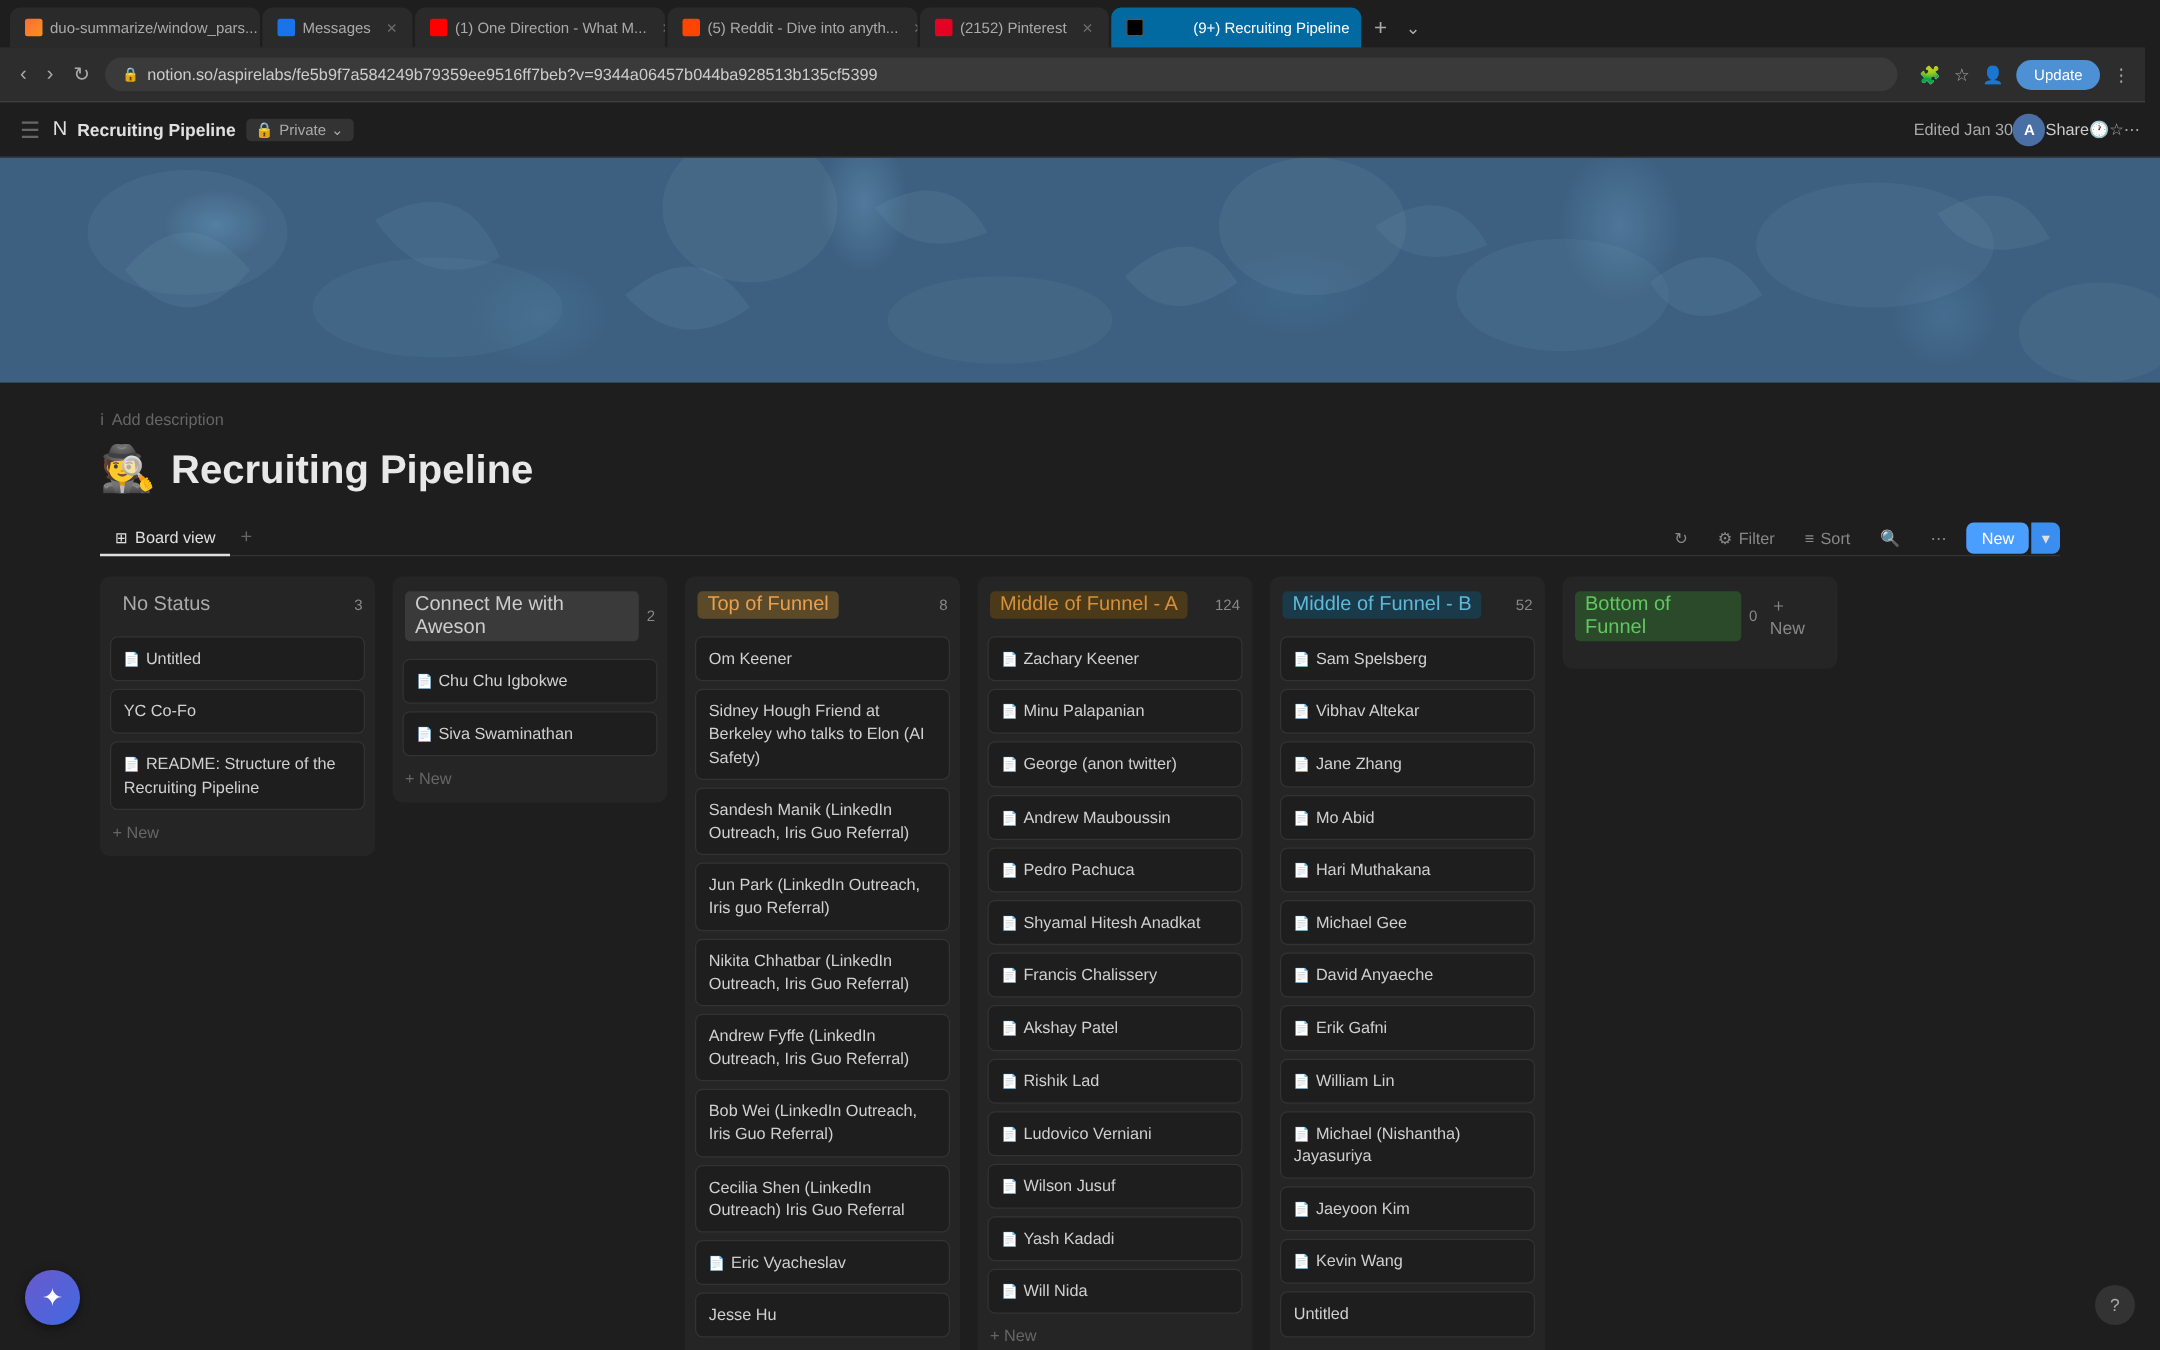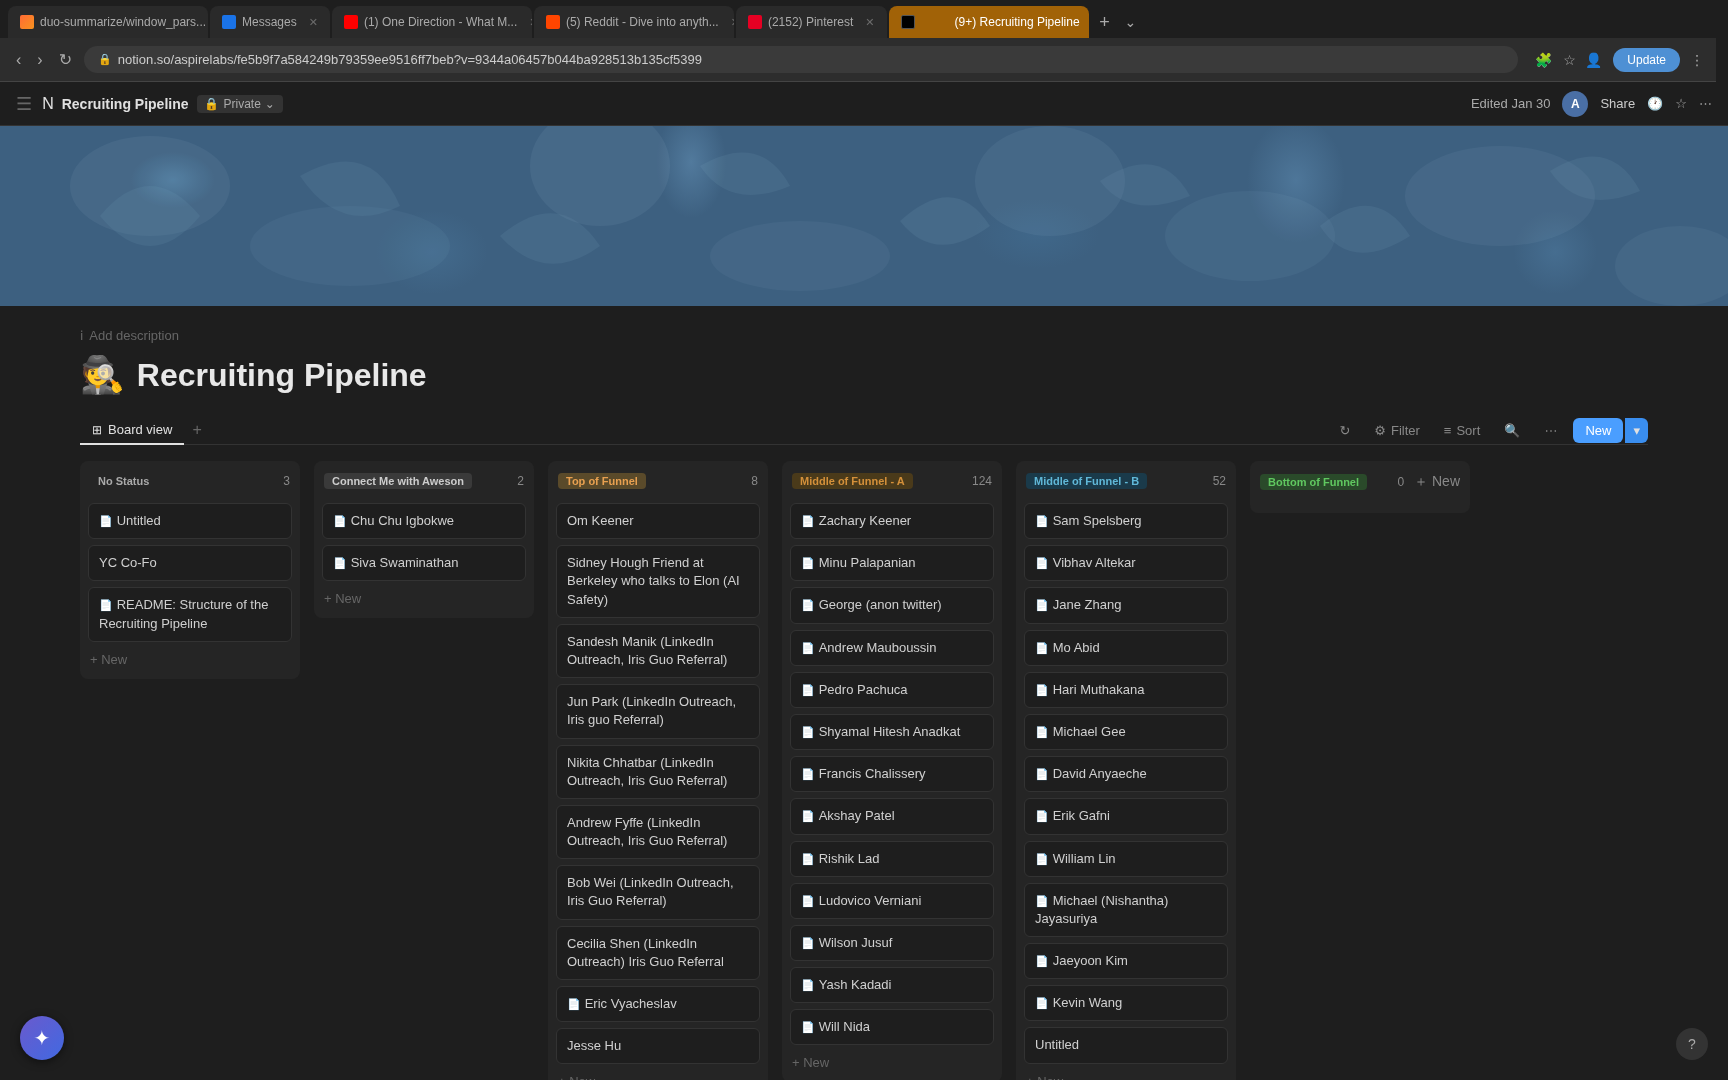--- a/index.html
+++ b/index.html
@@ -2,40 +2,40 @@
 <html><head>
   <meta charset="utf-8">
   <style>
     * { box-sizing: border-box; margin: 0; padding: 0; }
     body { font-family: -apple-system, BlinkMacSystemFont, 'Segoe UI', sans-serif; background: #1e1e1e; color: #e0e0e0; font-size: 13px; overflow: hidden; width: 1728px; height: 1080px; }
 
     
     .browser-frame { width: 1716px; background: #2d2d2d; }
     .tab-bar { display: flex; align-items: center; background: #1e1e1e; padding: 6px 8px 0; gap: 2px; height: 38px; }
     .tab { display: flex; align-items: center; gap: 6px; padding: 6px 12px; border-radius: 8px 8px 0 0; font-size: 12px; color: #aaa; background: #2a2a2a; max-width: 200px; white-space: nowrap; overflow: hidden; cursor: pointer; height: 32px; }
-    .tab.active { background: #a16207; color: #fff; gap: 40px; }
+    .tab.active { background: #0369a1; color: #fff; gap: 40px; }
     .tab .favicon { width: 14px; height: 14px; border-radius: 2px; flex-shrink: 0; }
     .tab .close { margin-left: auto; opacity: 0.5; font-size: 11px; padding-left: 6px; }
     .tab-new { width: 28px; height: 28px; display: flex; align-items: center; justify-content: center; border-radius: 50%; color: #aaa; font-size: 18px; cursor: pointer; }
     .tab-overflow { color: #aaa; font-size: 14px; padding: 4px; }
 
     .address-bar { display: flex; align-items: center; background: #2d2d2d; padding: 6px 12px; gap: 8px; height: 44px; border-bottom: 1px solid #444; }
     .nav-btn { color: #aaa; font-size: 16px; cursor: pointer; padding: 4px; }
     .url-box { flex: 1; background: #3a3a3a; border-radius: 20px; padding: 6px 14px; font-size: 13px; color: #ccc; display: flex; align-items: center; gap: 6px; }
     .url-lock { font-size: 11px; color: #aaa; }
     .browser-actions { display: flex; align-items: center; gap: 10px; margin-left: 10px; }
     .browser-action { color: #aaa; font-size: 14px; cursor: pointer; }
     .update-btn { background: #4e90d4; color: white; border: none; border-radius: 16px; padding: 5px 14px; font-size: 12px; cursor: pointer; }
 
     
     .notion-bar { display: flex; align-items: center; background: #1e1e1e; padding: 0 16px; height: 44px; border-bottom: 1px solid #333; gap: 10px; }
     .page-title-bar { font-weight: 600; font-size: 14px; color: #e0e0e0; }
     .private-badge { display: flex; align-items: center; gap: 4px; background: #333; border-radius: 4px; padding: 2px 8px; font-size: 12px; color: #aaa; cursor: pointer; }
     .bar-spacer { flex: 1; }
-    .bar-actions { display: flex; align-items: center; gap: 12px; color: #aaa; font-size: 13px; }
+    .bar-actions { display: flex; align-items: center; gap: 0; color: #aaa; font-size: 13px; }
     .share-btn { color: #ccc; font-size: 13px; cursor: pointer; }
 
     
     .hero-banner {
       width: 100%;
       height: 180px;
       background: #3a5a7a;
       overflow: hidden;
       position: relative;
     }
@@ -70,21 +70,21 @@
     .new-btn-caret { background: #3a8eef; padding: 5px 8px; border-radius: 0 6px 6px 0; cursor: pointer; margin-left: 2px; }
 
     
     .board { display: flex; gap: 14px; overflow-x: auto; padding-bottom: 20px; align-items: flex-start; }
     .board::-webkit-scrollbar { height: 6px; }
     .board::-webkit-scrollbar-track { background: #2a2a2a; }
     .board::-webkit-scrollbar-thumb { background: #555; border-radius: 3px; }
 
     .column { min-width: 220px; max-width: 220px; background: #252525; border-radius: 8px; padding: 8px; flex-shrink: 0; }
     .col-header { display: flex; align-items: center; gap: 6px; margin-bottom: 10px; padding: 4px 2px; }
-    .col-label { font-size: 11px; font-weight: 700; border-radius: 4px; padding: 2px 8px; }
+    .col-label { font-size: 16px; font-weight: 400; border-radius: 4px; padding: 2px 8px; }
     .col-count { font-size: 12px; color: #888; margin-left: auto; }
     .col-add { color: #888; cursor: pointer; font-size: 14px; margin-left: 4px; }
 
     
     .col-no-status .col-label { background: transparent; color: #aaa; }
     .col-connect .col-label { background: #3a3a3a; color: #ccc; }
     .col-top .col-label { background: #5a4a2a; color: #e8a050; }
     .col-mid-a .col-label { background: #4a3a1a; color: #d4903a; }
     .col-mid-b .col-label { background: #1a3a4a; color: #60b8d8; }
     .col-bottom .col-label { background: #2a4a2a; color: #60c860; }

